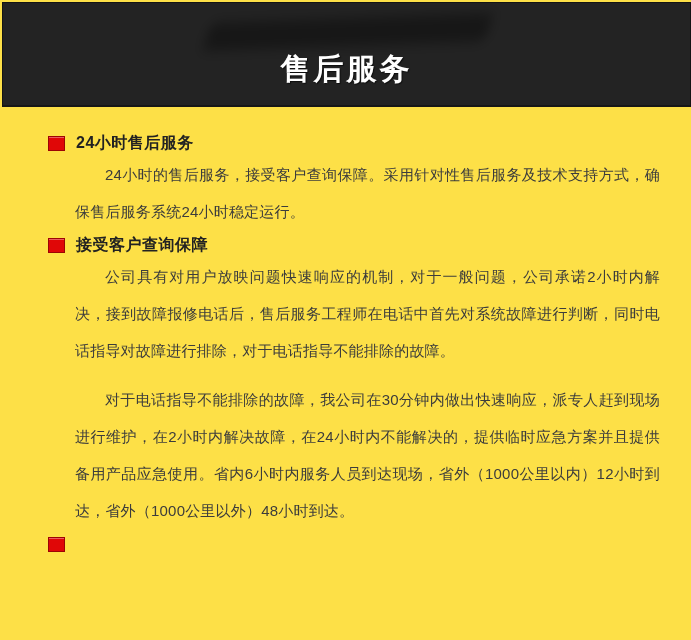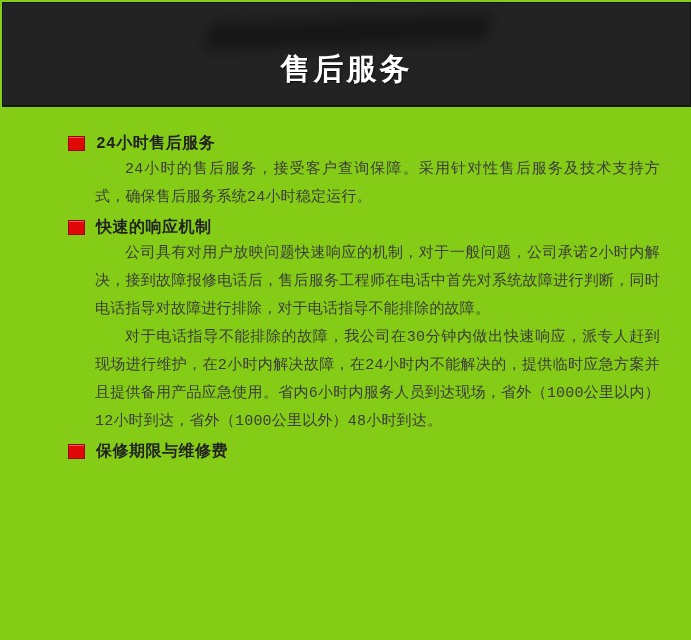--- a/index.html
+++ b/index.html
@@ -1,22 +1,22 @@
 <!DOCTYPE html>
 <html><head>
 <meta charset="utf-8">
 <style>
   html, body { margin: 0; padding: 0; }
   .page {
     position: relative;
     width: 691px;
     height: 640px;
-    background: #84cc16;
+    background: #fde047;
     overflow: hidden;
-    font-family: Liberation Mono, monospace;
+    font-family: Liberation Sans, sans-serif;
   }
   .banner {
     position: absolute;
     top: 2px;
     left: 2px;
     right: 0;
     height: 102px;
     background: #232323;
     border: 1px solid #141414;
     border-bottom: 2px solid #171717;
@@ -42,21 +42,21 @@
     background: rgba(0,0,0,0.35);
     filter: blur(6px);
     transform: skewX(-18deg) rotate(-2deg);
     border-radius: 6px;
   }
   .content {
     position: absolute;
     top: 106px;
     left: 0;
     right: 0;
-    padding: 26px 31px 0 68px;
+    padding: 26px 31px 0 48px;
   }
   .section + .section { margin-top: 4px; }
   .section-heading {
     height: 22px;
     display: flex;
     align-items: center;
   }
   .bullet {
     width: 15px;
     height: 13px;
@@ -68,27 +68,27 @@
   .heading-text {
     margin-left: 11px;
     font-size: 16px;
     font-weight: bold;
     color: #222222;
     letter-spacing: 0.5px;
   }
   .section-body p {
     margin: 2px 0 0 27px;
     font-size: 15px;
-    line-height: 28px;
+    line-height: 37px;
     color: #3c3c3c;
     text-align: justify;
     text-indent: 2em;
     letter-spacing: 0.2px;
   }
-  .section-body p + p { margin-top: 0; }
+  .section-body p + p { margin-top: 12px; }
 </style>
 </head>
 <body>
 
 <div class="page">
 
   <div class="banner">
     <div class="watermark-smudge"></div>
     <div class="banner-title">售后服务</div>
   </div>
@@ -102,29 +102,28 @@
       </div>
       <div class="section-body">
         <p>24小时的售后服务，接受客户查询保障。采用针对性售后服务及技术支持方式，确保售后服务系统24小时稳定运行。</p>
       </div>
     </div>
 
 
     <div class="section">
       <div class="section-heading">
         <span class="bullet"></span>
-        <span class="heading-text">快速的响应机制</span>
+        <span class="heading-text">接受客户查询保障</span>
       </div>
       <div class="section-body">
         <p>公司具有对用户放映问题快速响应的机制，对于一般问题，公司承诺2小时内解决，接到故障报修电话后，售后服务工程师在电话中首先对系统故障进行判断，同时电话指导对故障进行排除，对于电话指导不能排除的故障。</p>
         <p>对于电话指导不能排除的故障，我公司在30分钟内做出快速响应，派专人赶到现场进行维护，在2小时内解决故障，在24小时内不能解决的，提供临时应急方案并且提供备用产品应急使用。省内6小时内服务人员到达现场，省外（1000公里以内）12小时到达，省外（1000公里以外）48小时到达。</p>
       </div>
     </div>
 
     <div class="section">
       <div class="section-heading">
         <span class="bullet"></span>
-        <span class="heading-text">保修期限与维修费</span>
       </div>
     </div>
 
   </div>
 </div>
 
 </body></html>

